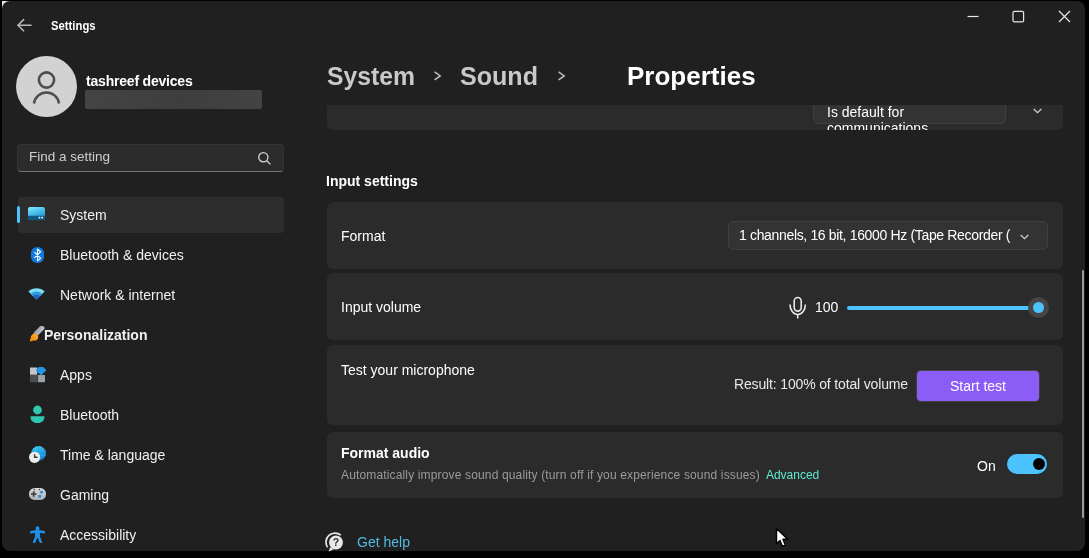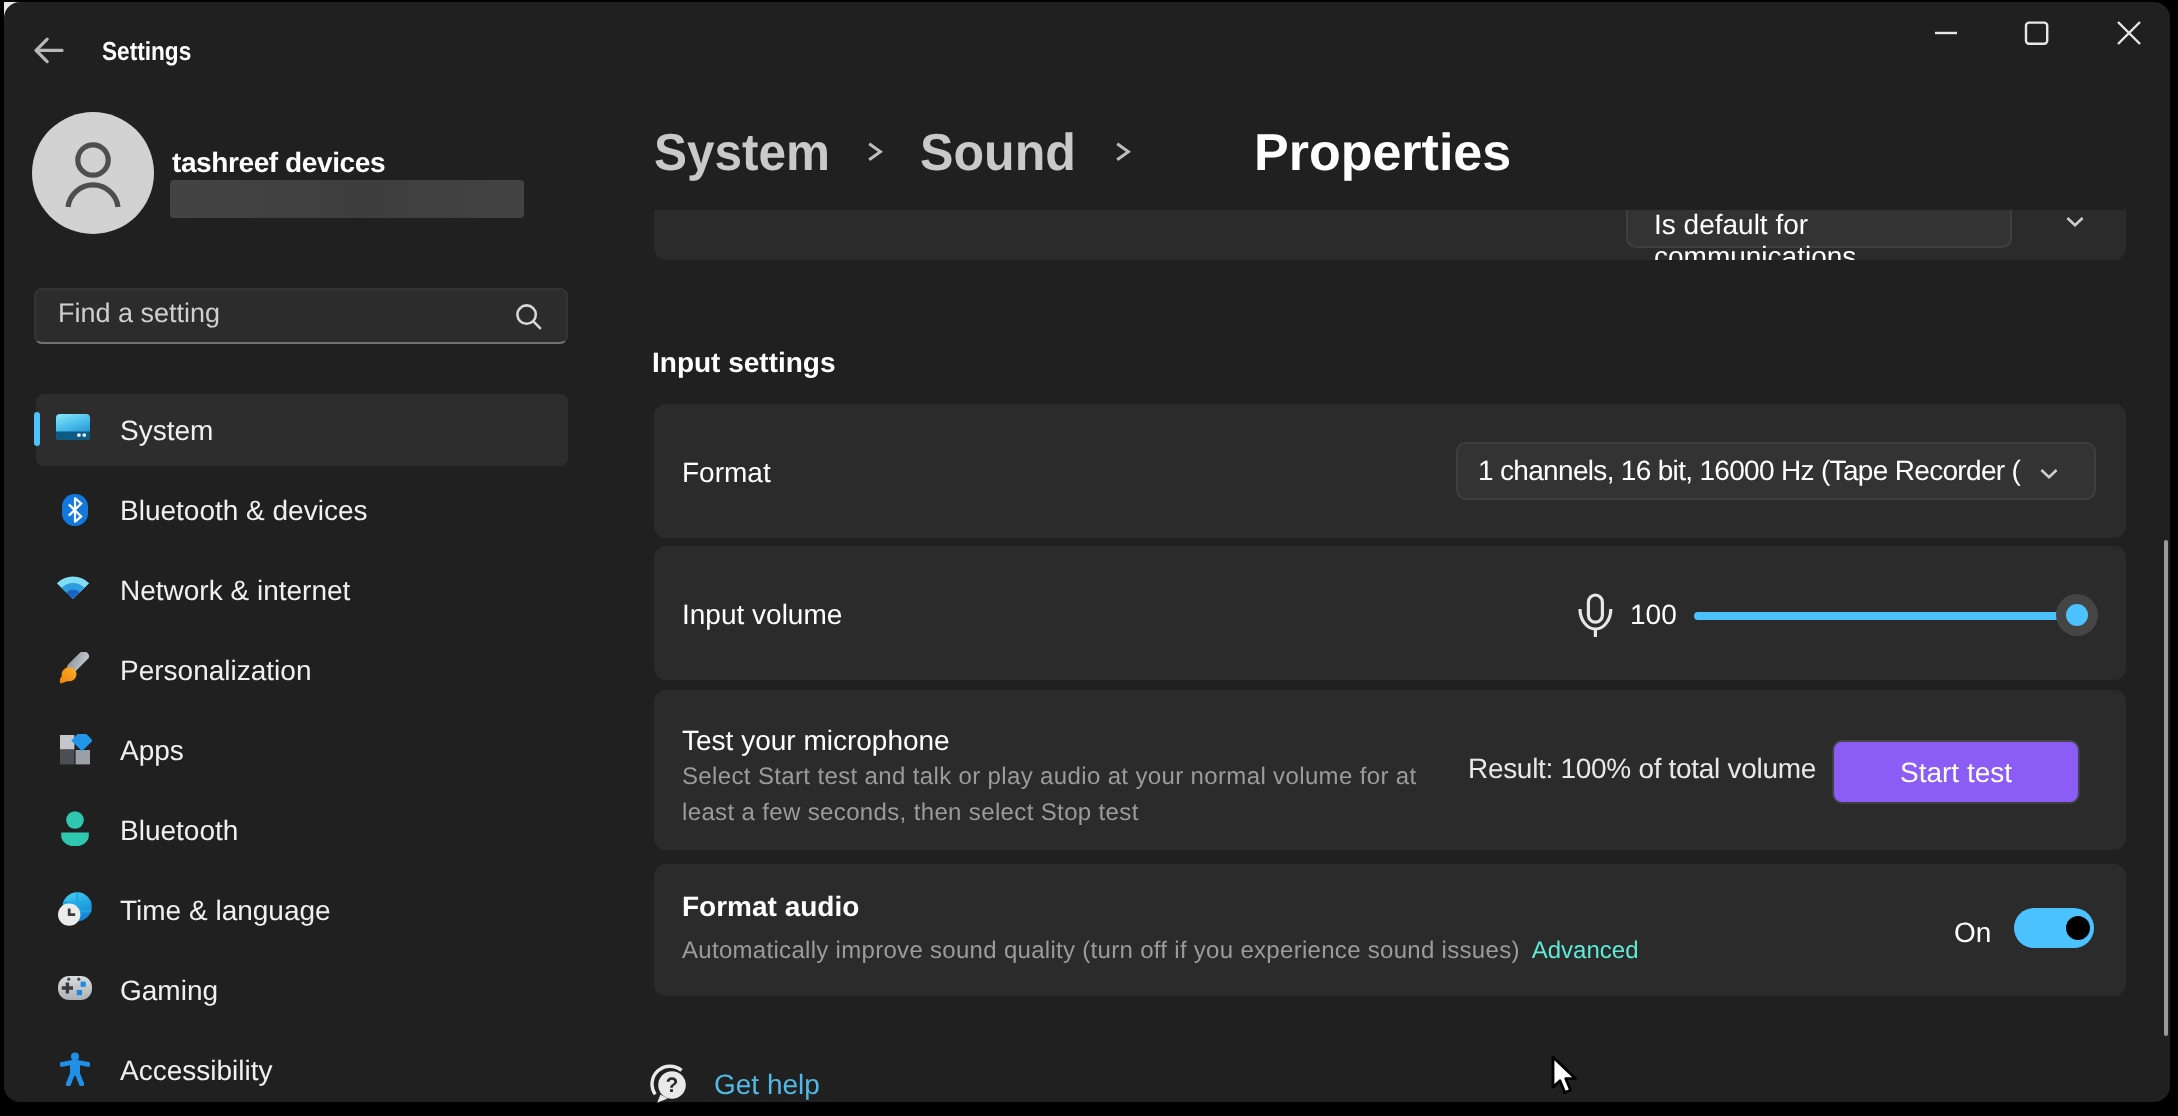--- a/index.html
+++ b/index.html
@@ -47,21 +47,21 @@
       <path d="M9.8 9.8 L13.4 13.4" stroke="#d8d8d8" stroke-width="1.3"></path>
     </svg>
   </div>
 
   <div class="abs" style="left:18px;top:196.5px;width:266px;height:36px;background:#2d2d2d;border-radius:4px;"></div>
   <div class="abs" style="left:17px;top:205.5px;width:3px;height:17px;background:#4cc2ff;border-radius:2px;"></div>
 
   <div class="abs navtext" style="left:60px;top:196.5px;">System</div>
   <div class="abs navtext" style="left:60px;top:236.5px;">Bluetooth &amp; devices</div>
   <div class="abs navtext" style="left:60px;top:276.5px;">Network &amp; internet</div>
-  <div class="abs navtext" style="left:60px;top:316.5px;">Personalization</div>
+  <div class="abs navtext" style="left:44px;top:316.5px;font-weight:bold;">Personalization</div>
   <div class="abs navtext" style="left:60px;top:356.5px;">Apps</div>
   <div class="abs navtext" style="left:60px;top:396.5px;">Bluetooth</div>
   <div class="abs navtext" style="left:60px;top:436.5px;">Time &amp; language</div>
   <div class="abs navtext" style="left:60px;top:476.5px;">Gaming</div>
   <div class="abs navtext" style="left:60px;top:516.5px;">Accessibility</div>
 
   <svg class="abs" style="left:28px;top:207px" width="17" height="13" viewBox="0 0 17 13">
     <defs>
         <linearGradient id="sysg" x1="0" y1="0" x2="0.45" y2="1">
       <stop offset="0" stop-color="#8ae8fa"></stop>
@@ -180,21 +180,20 @@
     <path d="M3 9.5 a7.7 10 0 0 0 15.4 0" stroke="#e6e6e6" stroke-width="1.6" fill="none" transform="translate(0,0)"></path>
     <path d="M10.7 19.5 V23.5" stroke="#e6e6e6" stroke-width="1.6"></path>
   </svg>
   <div class="abs" style="left:815px;top:300px;font-size:14px;color:#fff;line-height:15px;">100</div>
   <div class="abs" style="left:847px;top:305.5px;width:188px;height:4px;background:#4cc2ff;border-radius:2px;"></div>
   <div class="abs" style="left:1028px;top:297px;width:21px;height:21px;border-radius:50%;background:#454545;"></div>
   <div class="abs" style="left:1033px;top:302px;width:11px;height:11px;border-radius:50%;background:#4cc2ff;"></div>
 
   <div class="card abs" style="left:327px;top:345px;width:736px;height:80px;"></div>
   <div class="abs lbl" style="left:341px;top:361px;">Test your microphone</div>
-  <div class="abs desc" style="left:341px;top:379px;letter-spacing:0.18px;">Select Start test and talk or play audio at your normal volume for at<br>least a few seconds, then select Stop test</div>
   <div class="abs" style="left:908px;top:373.5px;font-size:14px;letter-spacing:-0.15px;color:#e8e8e8;white-space:nowrap;transform:translateX(-100%);line-height:20px;">Result: 100% of total volume</div>
   <div class="abs" style="left:900px;top:370px;width:124px;height:32px;background:#8b5cf6;border:1px solid #3f3f3f;border-top-color:#464646;border-radius:5px;text-align:center;line-height:30px;font-size:14px;color:#fff;margin-left:16px;">Start test</div>
 
   <div class="card abs" style="left:327px;top:432px;width:736px;height:66px;"></div>
   <div class="abs lbl" style="left:341px;top:444px;font-weight:bold;">Format audio</div>
   <div class="abs desc" style="left:341px;top:466px;white-space:nowrap;letter-spacing:0.15px;">Automatically improve sound quality (turn off if you experience sound issues)<span style="color:#5eead4;margin-left:6px;letter-spacing:0;">Advanced</span></div>
   <div class="abs" style="left:977px;top:459.5px;font-size:14px;color:#fff;line-height:13px;">On</div>
   <div class="abs" style="left:1007px;top:454px;width:40px;height:20px;border-radius:10px;background:#4cc2ff;">
     <div class="abs" style="left:26px;top:4px;width:12px;height:12px;border-radius:50%;background:#000;"></div>
   </div>

